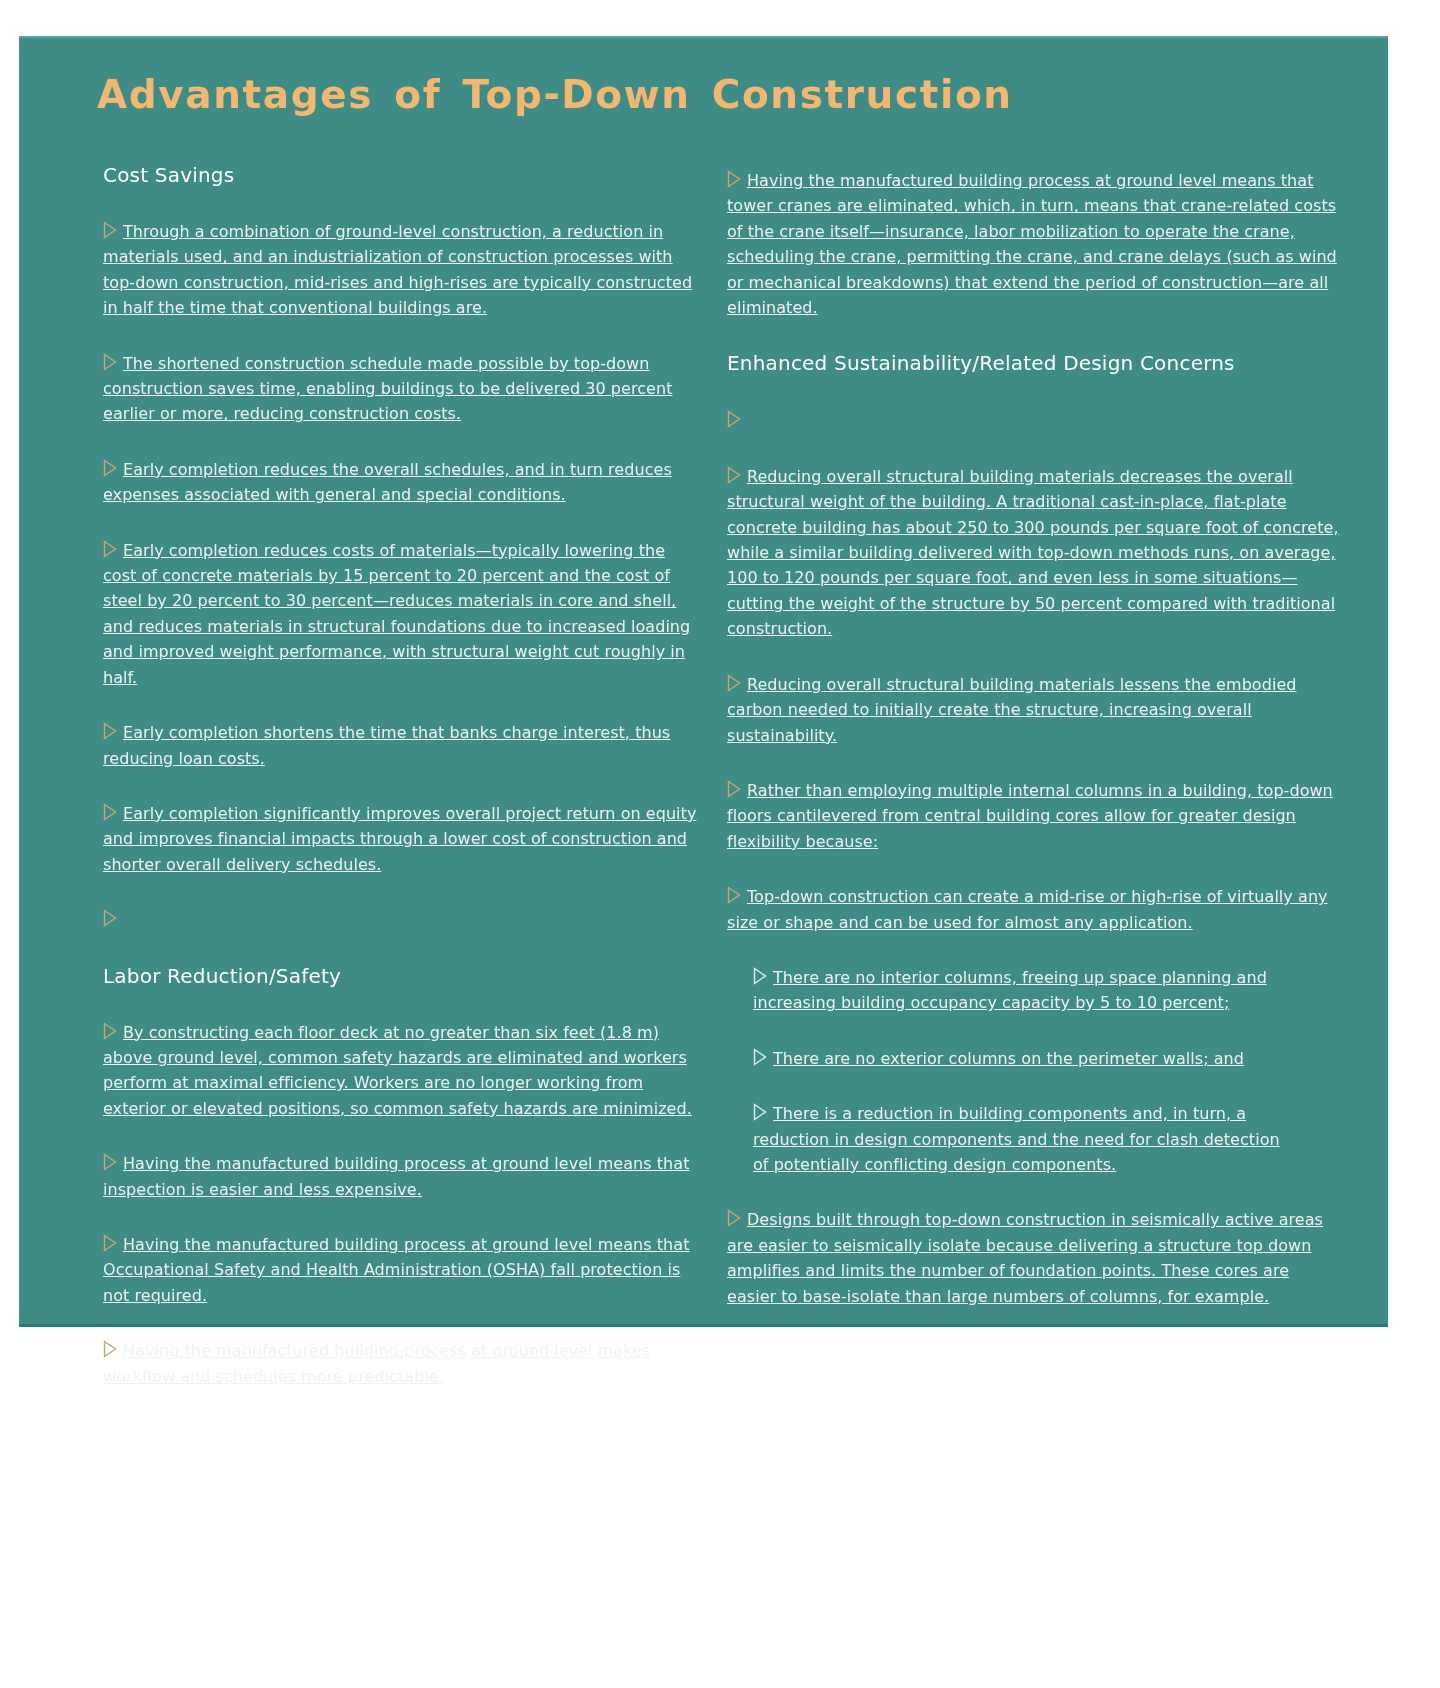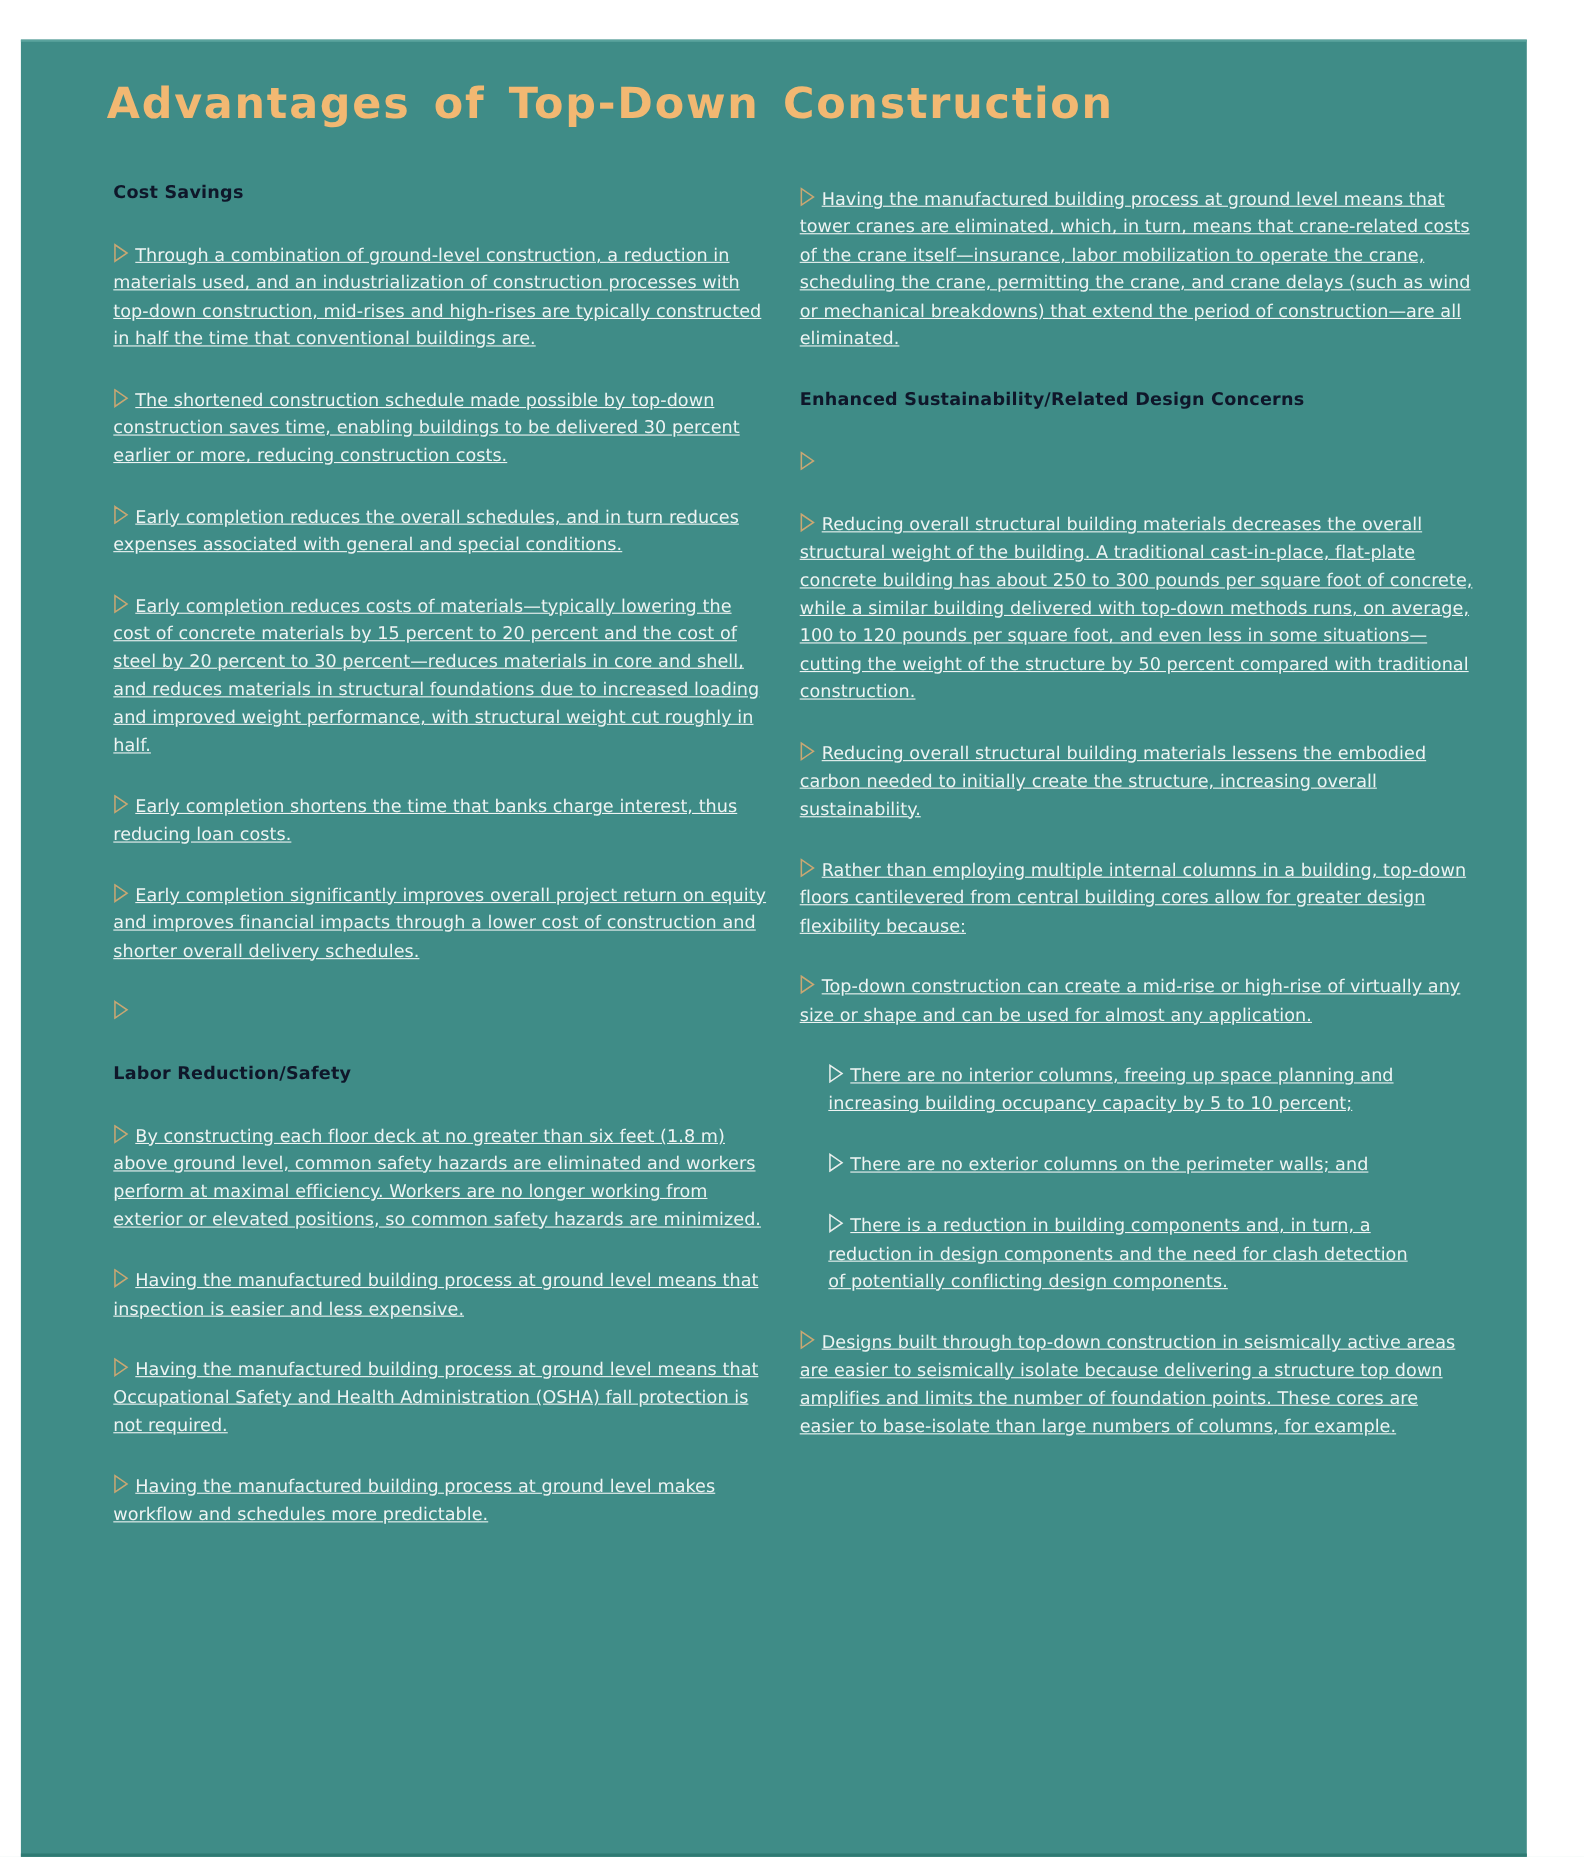--- a/index.html
+++ b/index.html
@@ -12,21 +12,21 @@
       height: 1688px;
       position: relative;
       overflow: hidden;
       font-family: "DejaVu Sans", sans-serif;
     }
     .panel {
       position: absolute;
       left: 19px;
       top: 36px;
       width: 1369px;
-      height: 1652px;
+      height: 1291px;
       background: #3f8c87;
       border-top: 2px solid #5aa39d;
       border-bottom: 3px solid #2e7a73;
       box-sizing: border-box;
     }
     .title {
       position: absolute;
       left: 78px;
       top: 34px;
       margin: 0;
@@ -48,24 +48,24 @@
       width: 600px;
     }
     .col-right {
       left: 708px;
       top: 130px;
       width: 615px;
     }
     .section-heading {
       margin: 0;
       font-family: "DejaVu Sans", sans-serif;
-      font-weight: bold;
-      font-size: 16px;
+      font-weight: normal;
+      font-size: 20px;
       line-height: 26px;
-      color: #0f172a;
+      color: #ffffff;
       letter-spacing: 0.2px;
     }
     .col-left .section-heading { margin-bottom: 31px; }
     .col-right .section-heading { margin-bottom: 32px; }
     .section + .section .section-heading,
     .section-gap { margin-top: 2px; }
     .bullet {
       margin: 0 0 30px 0;
       font-family: "DejaVu Sans", sans-serif;
       font-size: 16px;

